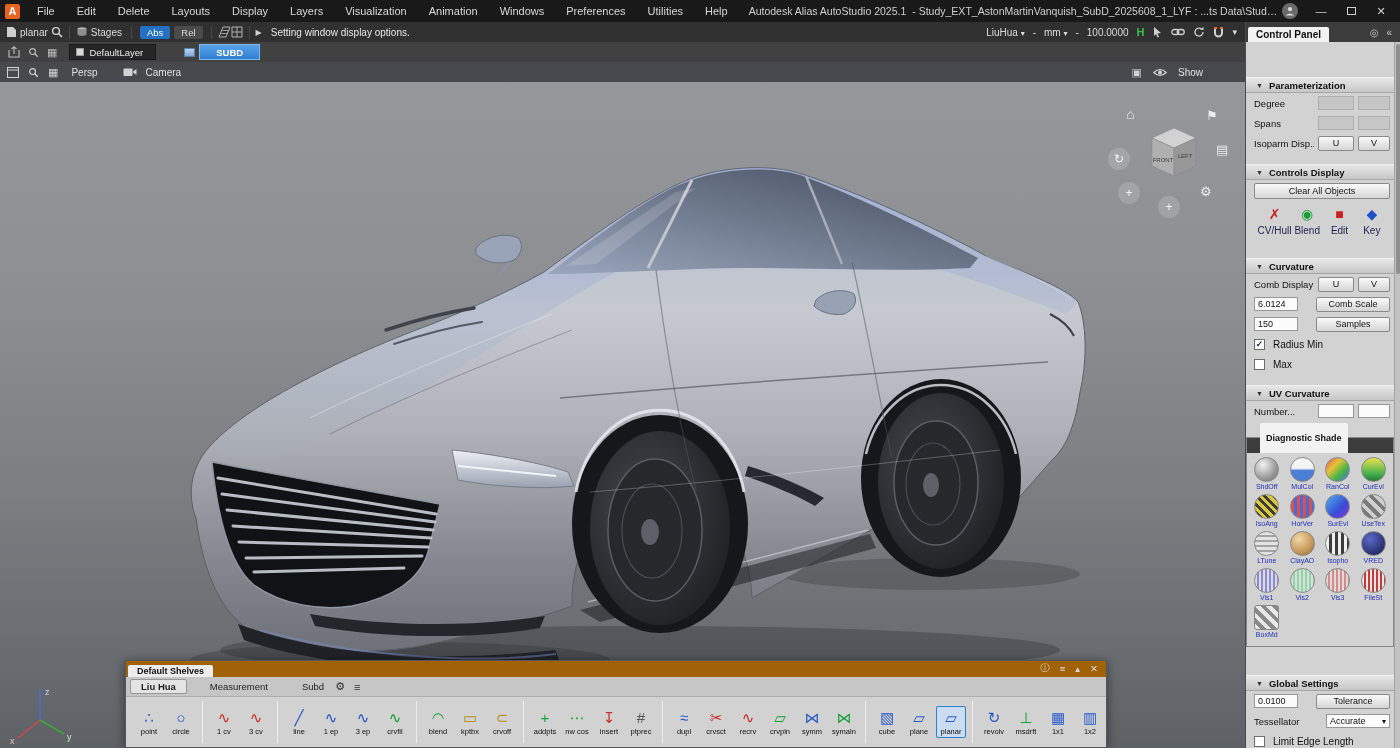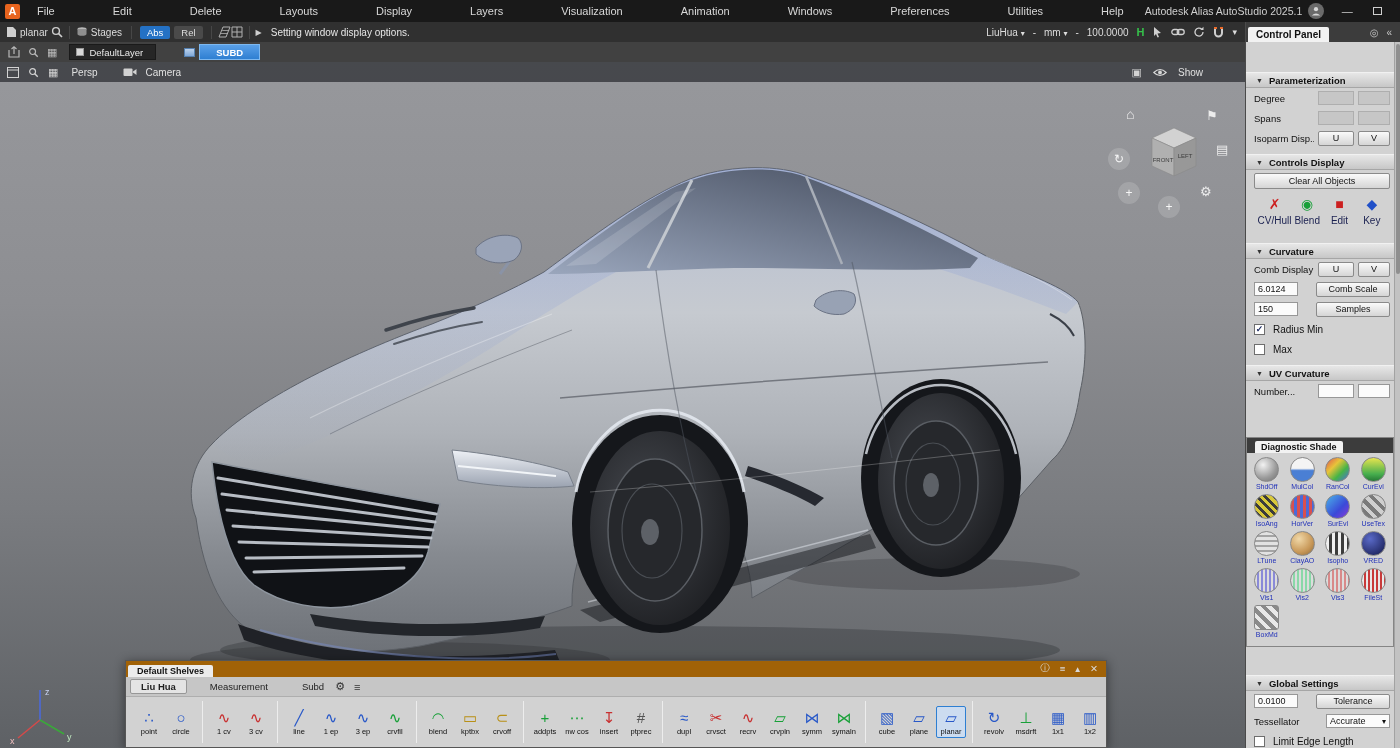--- a/index.html
+++ b/index.html
@@ -9,21 +9,21 @@
     font-family:"Liberation Sans", sans-serif; background:#2a2a2a;
     -webkit-user-select:none; user-select:none;
   }
   #root { position:absolute; inset:0; width:1400px; height:748px; }
 
   
   .menubar { position:absolute; top:0; left:0; width:1400px; height:22px; background:#191919;
     display:flex; align-items:center; color:#d8d8d8; font-size:11px; z-index:90; white-space:nowrap; }
   .logo { width:15px; height:15px; background:#e8641e; color:#fff; font-weight:bold; font-size:11px;
     display:flex; align-items:center; justify-content:center; margin:0 6px 0 5px; border-radius:2px; flex:none;}
-  #menu-items { display:flex; align-items:center;gap:36px; }
+  #menu-items { display:flex; align-items:center; }
   .mi { padding:0 11px; cursor:default; }
   .mb-title { margin-left:10px; color:#cfcfcf; font-size:10.5px; }
   .mb-doc { margin-left:6px; color:#cfcfcf; font-size:10.5px; overflow:hidden; text-overflow:ellipsis; max-width:560px; }
   .mb-right { margin-left:auto; display:flex; align-items:center; gap:16px; padding-right:12px; }
   .avatar { width:16px; height:16px; border-radius:50%; background:#6a6a6a; display:flex; align-items:center; justify-content:center; }
   .win-btn { font-size:11px; color:#cfcfcf; width:14px; text-align:center; }
   .max-glyph { display:inline-block; width:9px; height:8px; border:1px solid #cfcfcf; }
 
   
   .toolbar { position:absolute; top:22px; left:0; width:1245px; height:20px; background:#303030;
@@ -63,21 +63,21 @@
   .axes { position:absolute; left:6px; bottom:2px; z-index:6; }
 
   
   .rightpanel { position:absolute; top:22px; right:0; width:155px; height:726px; background:#d2d2d2;
     border-left:1px solid #4a4a4a; z-index:85; font-size:10px; color:#111; }
   .rp-header { height:20px; background:#3c3c3c; display:flex; align-items:flex-end; }
   .rp-tab { background:#f2f2f2; color:#111; font-size:10px; font-weight:bold; padding:2px 8px; margin-left:2px; border-radius:2px 2px 0 0; }
   .rp-hicons { margin-left:auto; color:#c8c8c8; display:flex; gap:8px; padding:0 8px 4px 0; font-size:10px; }
   .rp-body { position:relative; height:706px; overflow:hidden; }
   .rp-spacer { height:24px; }
-  .sec-h { height:16px; margin-top:6px; background:linear-gradient(180deg,#e7e7e7,#c7c7c7);
+  .sec-h { height:16px; margin-top:11px; background:linear-gradient(180deg,#e7e7e7,#c7c7c7);
     border-top:1px solid #f1f1f1; border-bottom:1px solid #a6a6a6; display:flex; align-items:center;
     font-weight:bold; font-size:9.5px; padding-left:10px; gap:6px; }
   .sec-caret { font-size:7px; color:#333; }
   .row { display:flex; align-items:center; height:20px; padding:0 10px 0 8px; gap:4px; }
   .row .lbl { flex:1; font-size:9.5px; overflow:hidden; white-space:nowrap; }
   .fld { height:14px; border:1px solid #979797; background:#fbfbfb; font-size:9px;
     display:flex; align-items:center; padding:0 3px; }
   .fld.dis { background:#c6c6c6; border-color:#aeaeae; }
   .btn { height:15px; border:1px solid #8a8a8a; background:linear-gradient(180deg,#fafafa,#d5d5d5);
     font-size:9px; display:flex; align-items:center; justify-content:center; border-radius:2px; }
@@ -86,21 +86,21 @@
   .chk { width:11px; height:11px; border:1px solid #6e6e6e; background:#fff; display:flex;
     align-items:center; justify-content:center; font-size:9px; font-weight:bold; color:#16255e; flex:none; }
   .chklbl { font-size:10px; margin-left:4px; }
   #cd-icons { display:flex; justify-content:space-between; padding:4px 12px 2px 12px; height:46px; }
   .cd-item { display:flex; flex-direction:column; align-items:center; width:33px; }
   .cd-glyph { font-size:14px; height:18px; line-height:18px; }
   .cd-label { font-size:10px; color:#1a2050; margin-top:2px; white-space:nowrap;text-align:right; }
 
   .ds-panel { position:absolute; top:395px; left:0; width:148px; background:#d2d2d2; border:1px solid #858585; }
   .ds-header { height:15px; background:#3c3c3c; display:flex; align-items:flex-end; }
-  .ds-tab { background:#f2f2f2; font-size:9px; font-weight:bold; padding:1px 6px; margin-left:8px; border-radius:2px 2px 0 0; }
+  .ds-tab { background:#f2f2f2; font-size:9px; font-weight:bold; padding:10px 6px; margin-left:13px; border-radius:2px 2px 0 0; }
   .ds-grid { display:grid; grid-template-columns:repeat(4,1fr); padding:4px 2px 8px 2px; row-gap:4px; }
   .ds-cell { display:flex; flex-direction:column; align-items:center; }
   .ds-icon { width:25px; height:25px; border:1px solid #888; }
   .circle { border-radius:50%; } .square { border-radius:3px; }
   .ds-label { font-size:7px; color:#2030b8; margin-top:1px; white-space:nowrap; }
 
   .gs { position:absolute; top:633px; left:0; right:0; }
   .rp-scroll { position:absolute; top:20px; right:0; width:6px; bottom:0; background:#c2c2c2; border-left:1px solid #a2a2a2; }
   .rp-thumb { position:absolute; top:2px; left:1px; width:4px; height:230px; background:#8f8f8f; border-radius:2px; }
 

